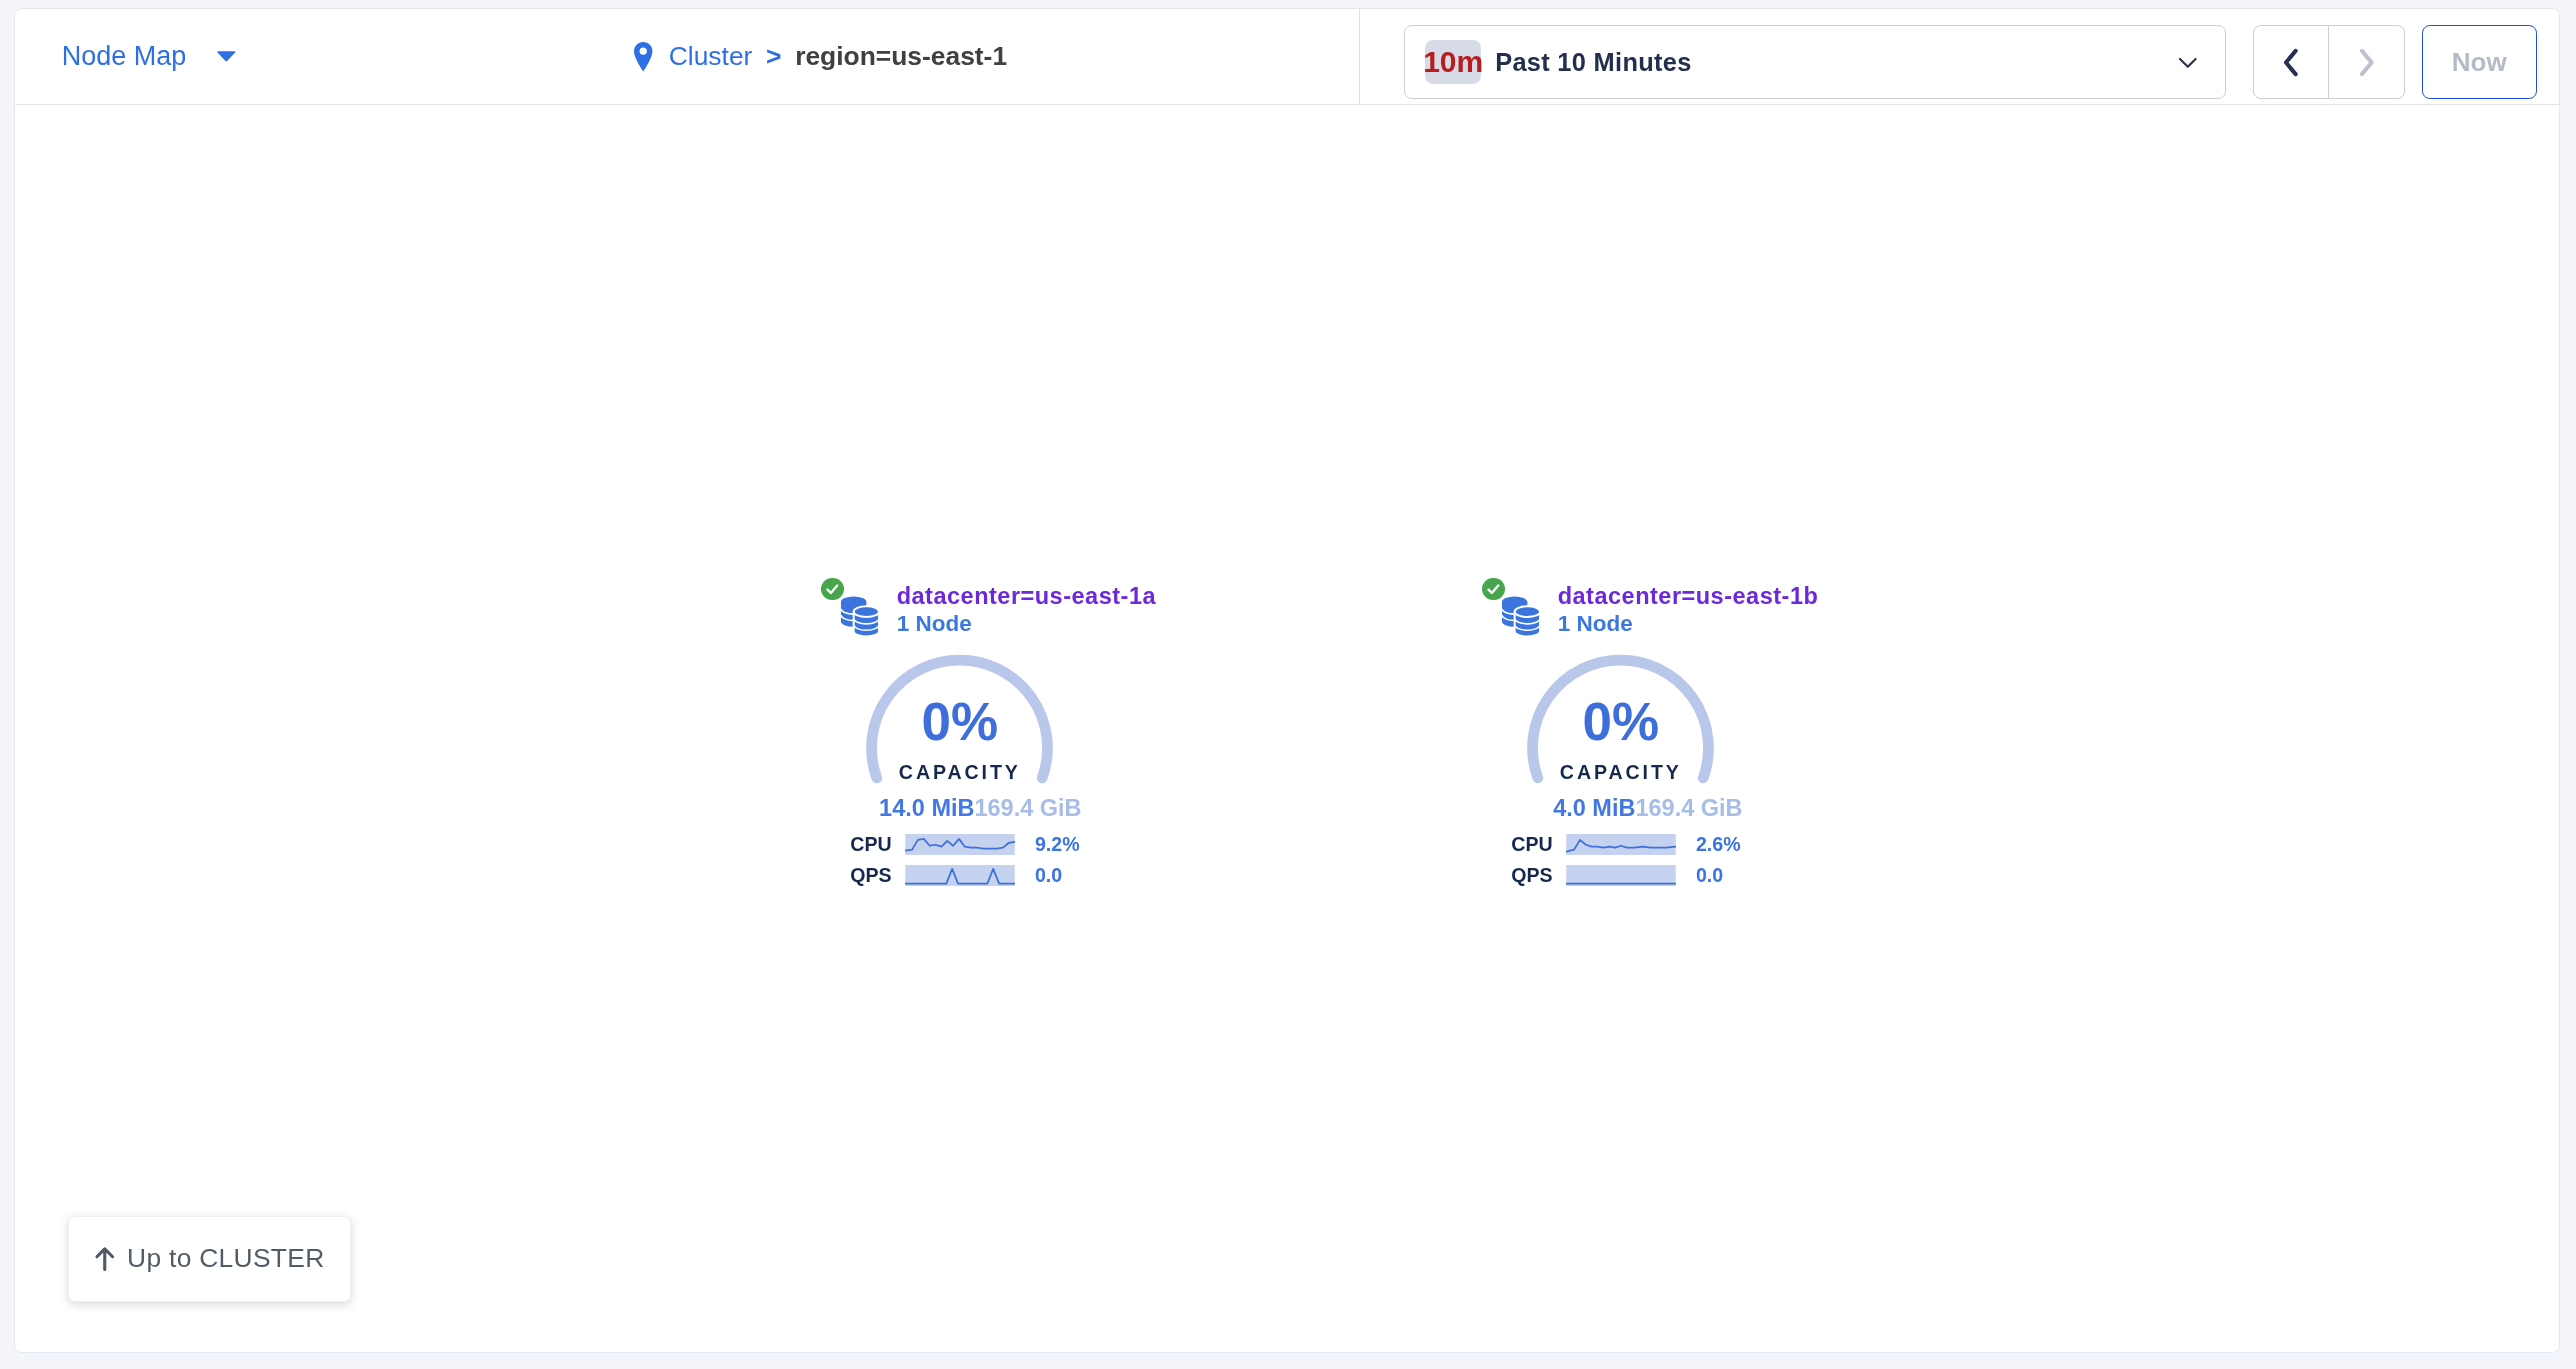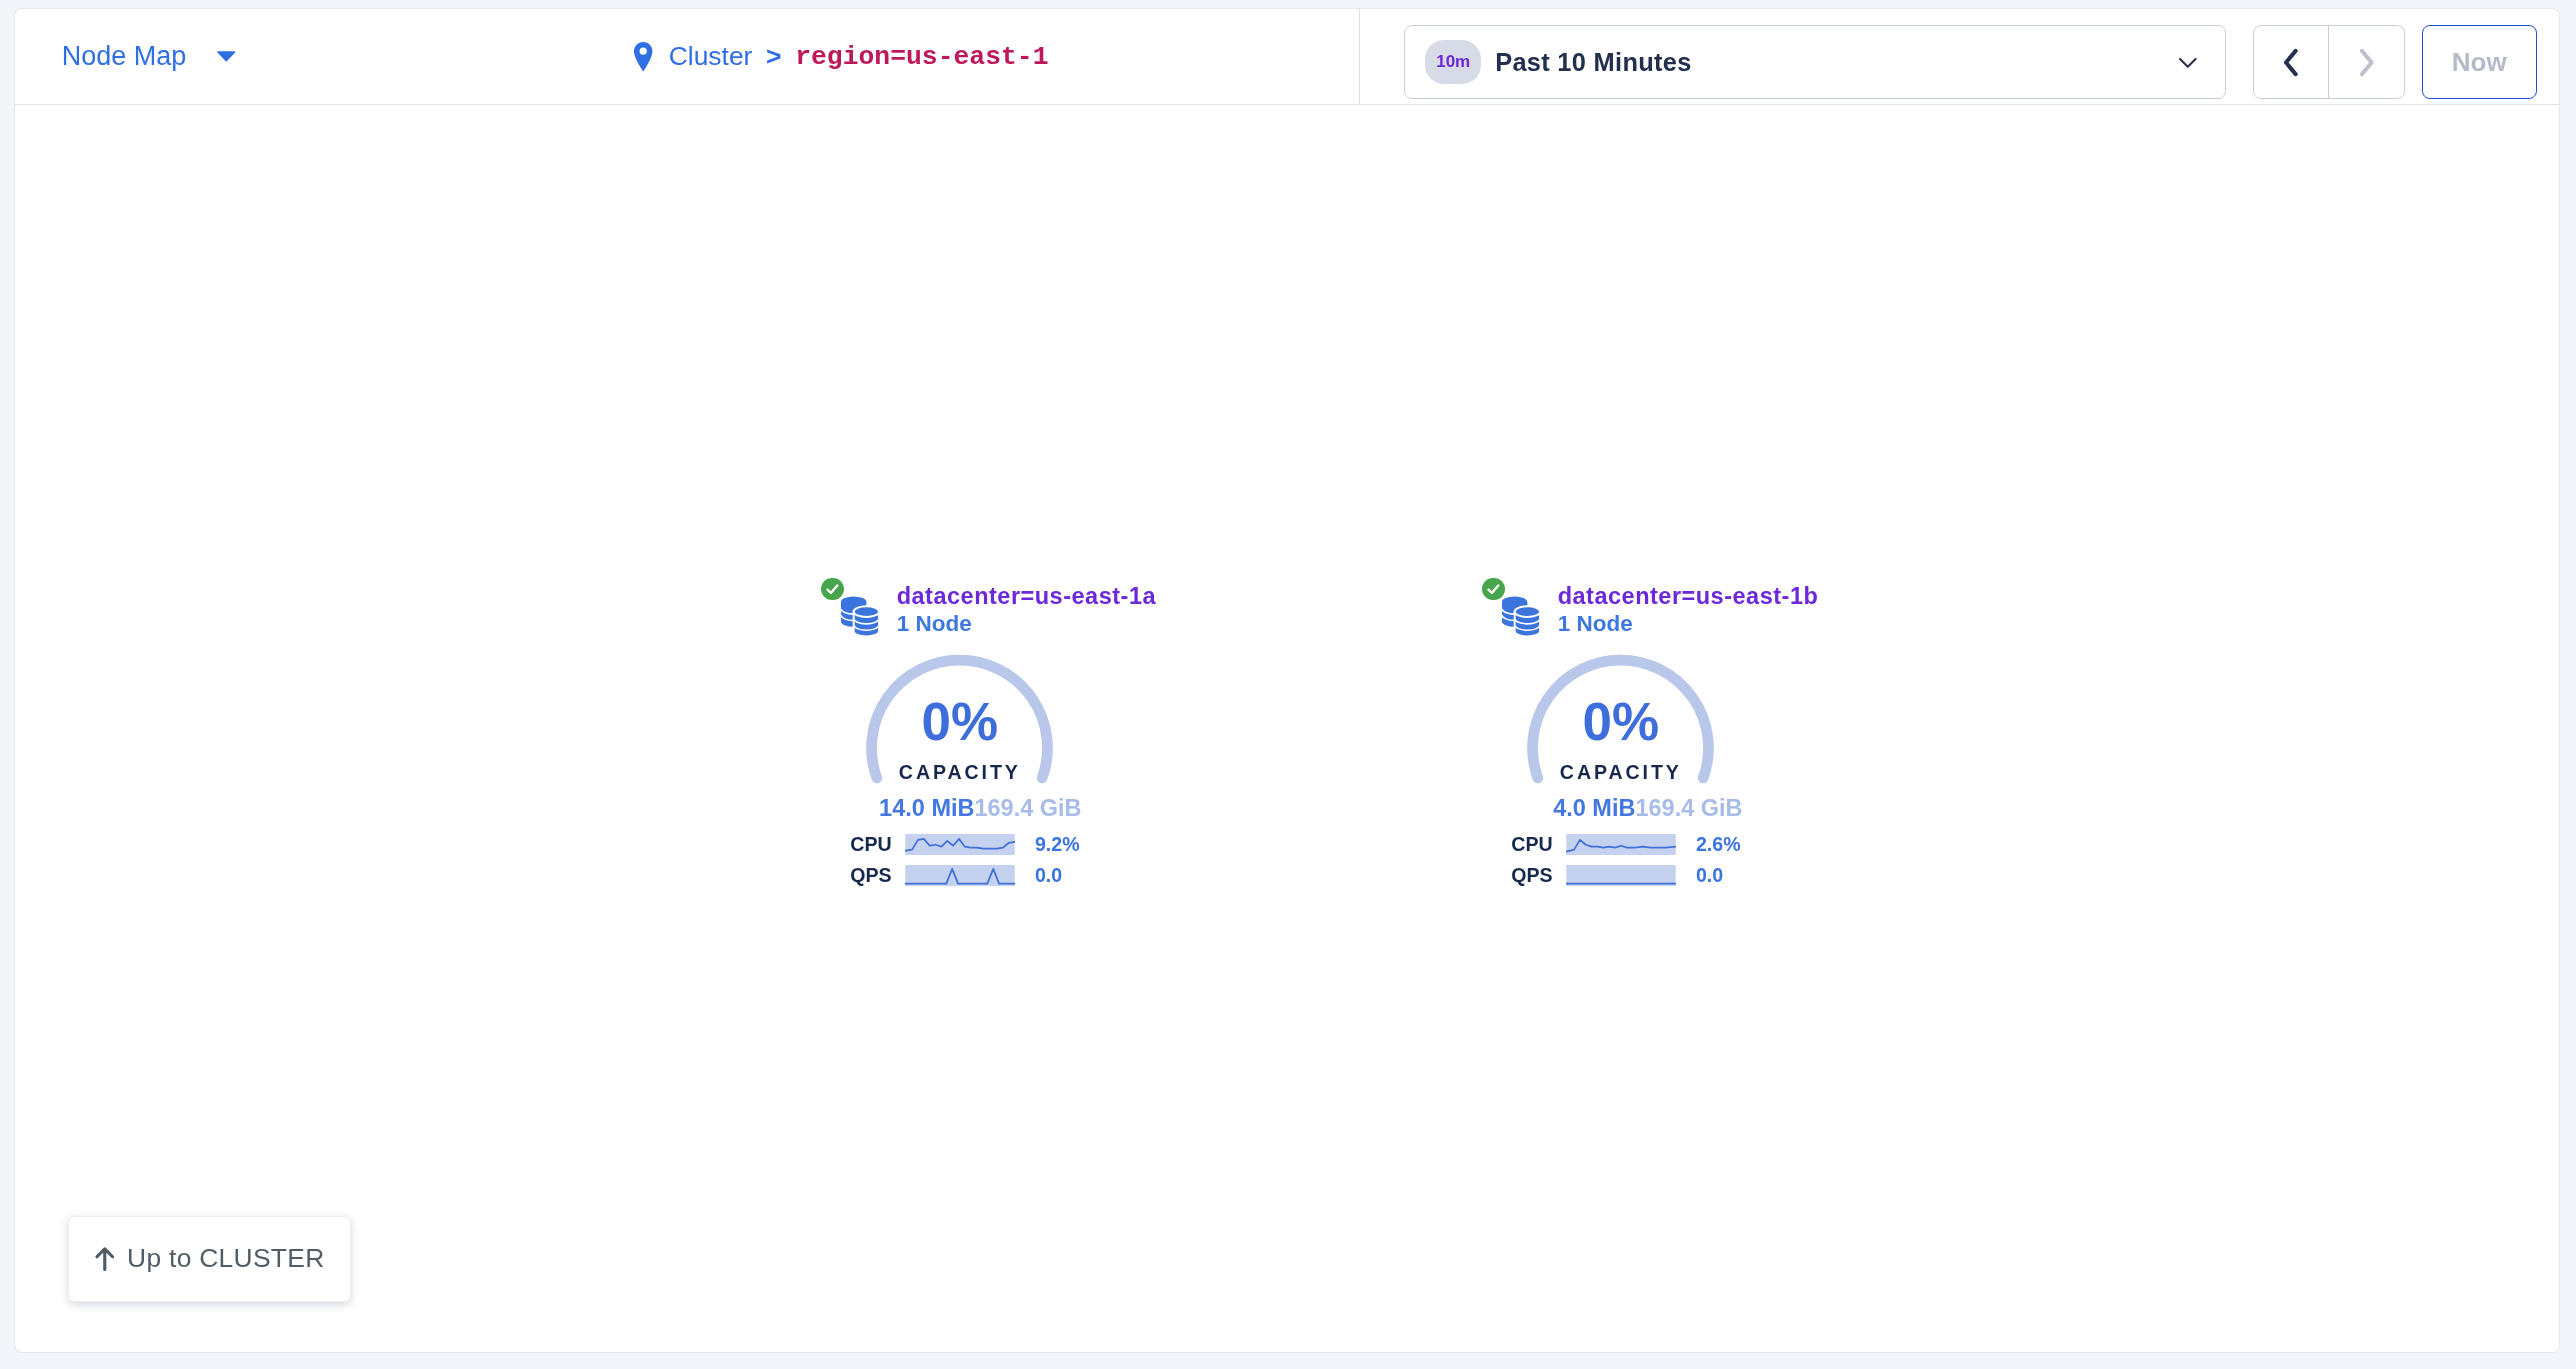--- a/index.html
+++ b/index.html
@@ -23,33 +23,33 @@
     position:absolute; left:47px; top:0; height:96px;
     display:flex; align-items:center; gap:31px; cursor:pointer;
   }
   .view-selector .label { font-size:27px; color:#2f6fe4; }
   .breadcrumb {
     position:absolute; left:616px; top:0; height:96px;
     display:flex; align-items:center; gap:13.7px;
   }
   .breadcrumb .crumb-link { font-size:26.4px; color:#2f6fe4; cursor:pointer; }
   .breadcrumb .crumb-sep  { font-size:26.4px; color:#2f6fe4; font-weight:700; }
-  .breadcrumb .crumb-current { font-size:26.4px; color:#be185d; font-weight:700;font-family:Liberation Mono, monospace; }
+  .breadcrumb .crumb-current { font-size:26.4px; color:#404040; font-weight:700; }
   .header-divider {
     position:absolute; left:1344px; top:0; width:1px; height:95px; background:#dcdfe9;
   }
   .time-dropdown {
     position:absolute; left:1389px; top:16.6px; width:822px; height:74px;
     border:1px solid #c9cedb; border-radius:7.8px; background:#fff;
     display:flex; align-items:center; cursor:pointer;
   }
   .time-badge {
-    margin-left:20.5px; width:56px; height:44px; background:#d7dbe7; border-radius:19px;
+    margin-left:20.5px; width:56px; height:44px; background:#d7dbe7; border-radius:8px;
     display:flex; align-items:center; justify-content:center;
-    font-size:17px; font-weight:700; color:#6d28d9;
+    font-size:30px; font-weight:700; color:#b91c1c;
   }
   .time-label { margin-left:14px; font-size:25.4px; font-weight:700; color:#222f4d; letter-spacing:0.3px; }
   .time-chevron { position:absolute; right:27px; top:31px; }
   .range-arrows {
     position:absolute; left:2238px; top:16.6px; width:152px; height:74px;
     border:1px solid #c9cedb; border-radius:7.8px; background:#fff;
     display:flex;
   }
   .arrow-btn { flex:1; display:flex; align-items:center; justify-content:center; cursor:pointer; }
   .arrow-btn.prev { border-right:1px solid #c9cedb; }

